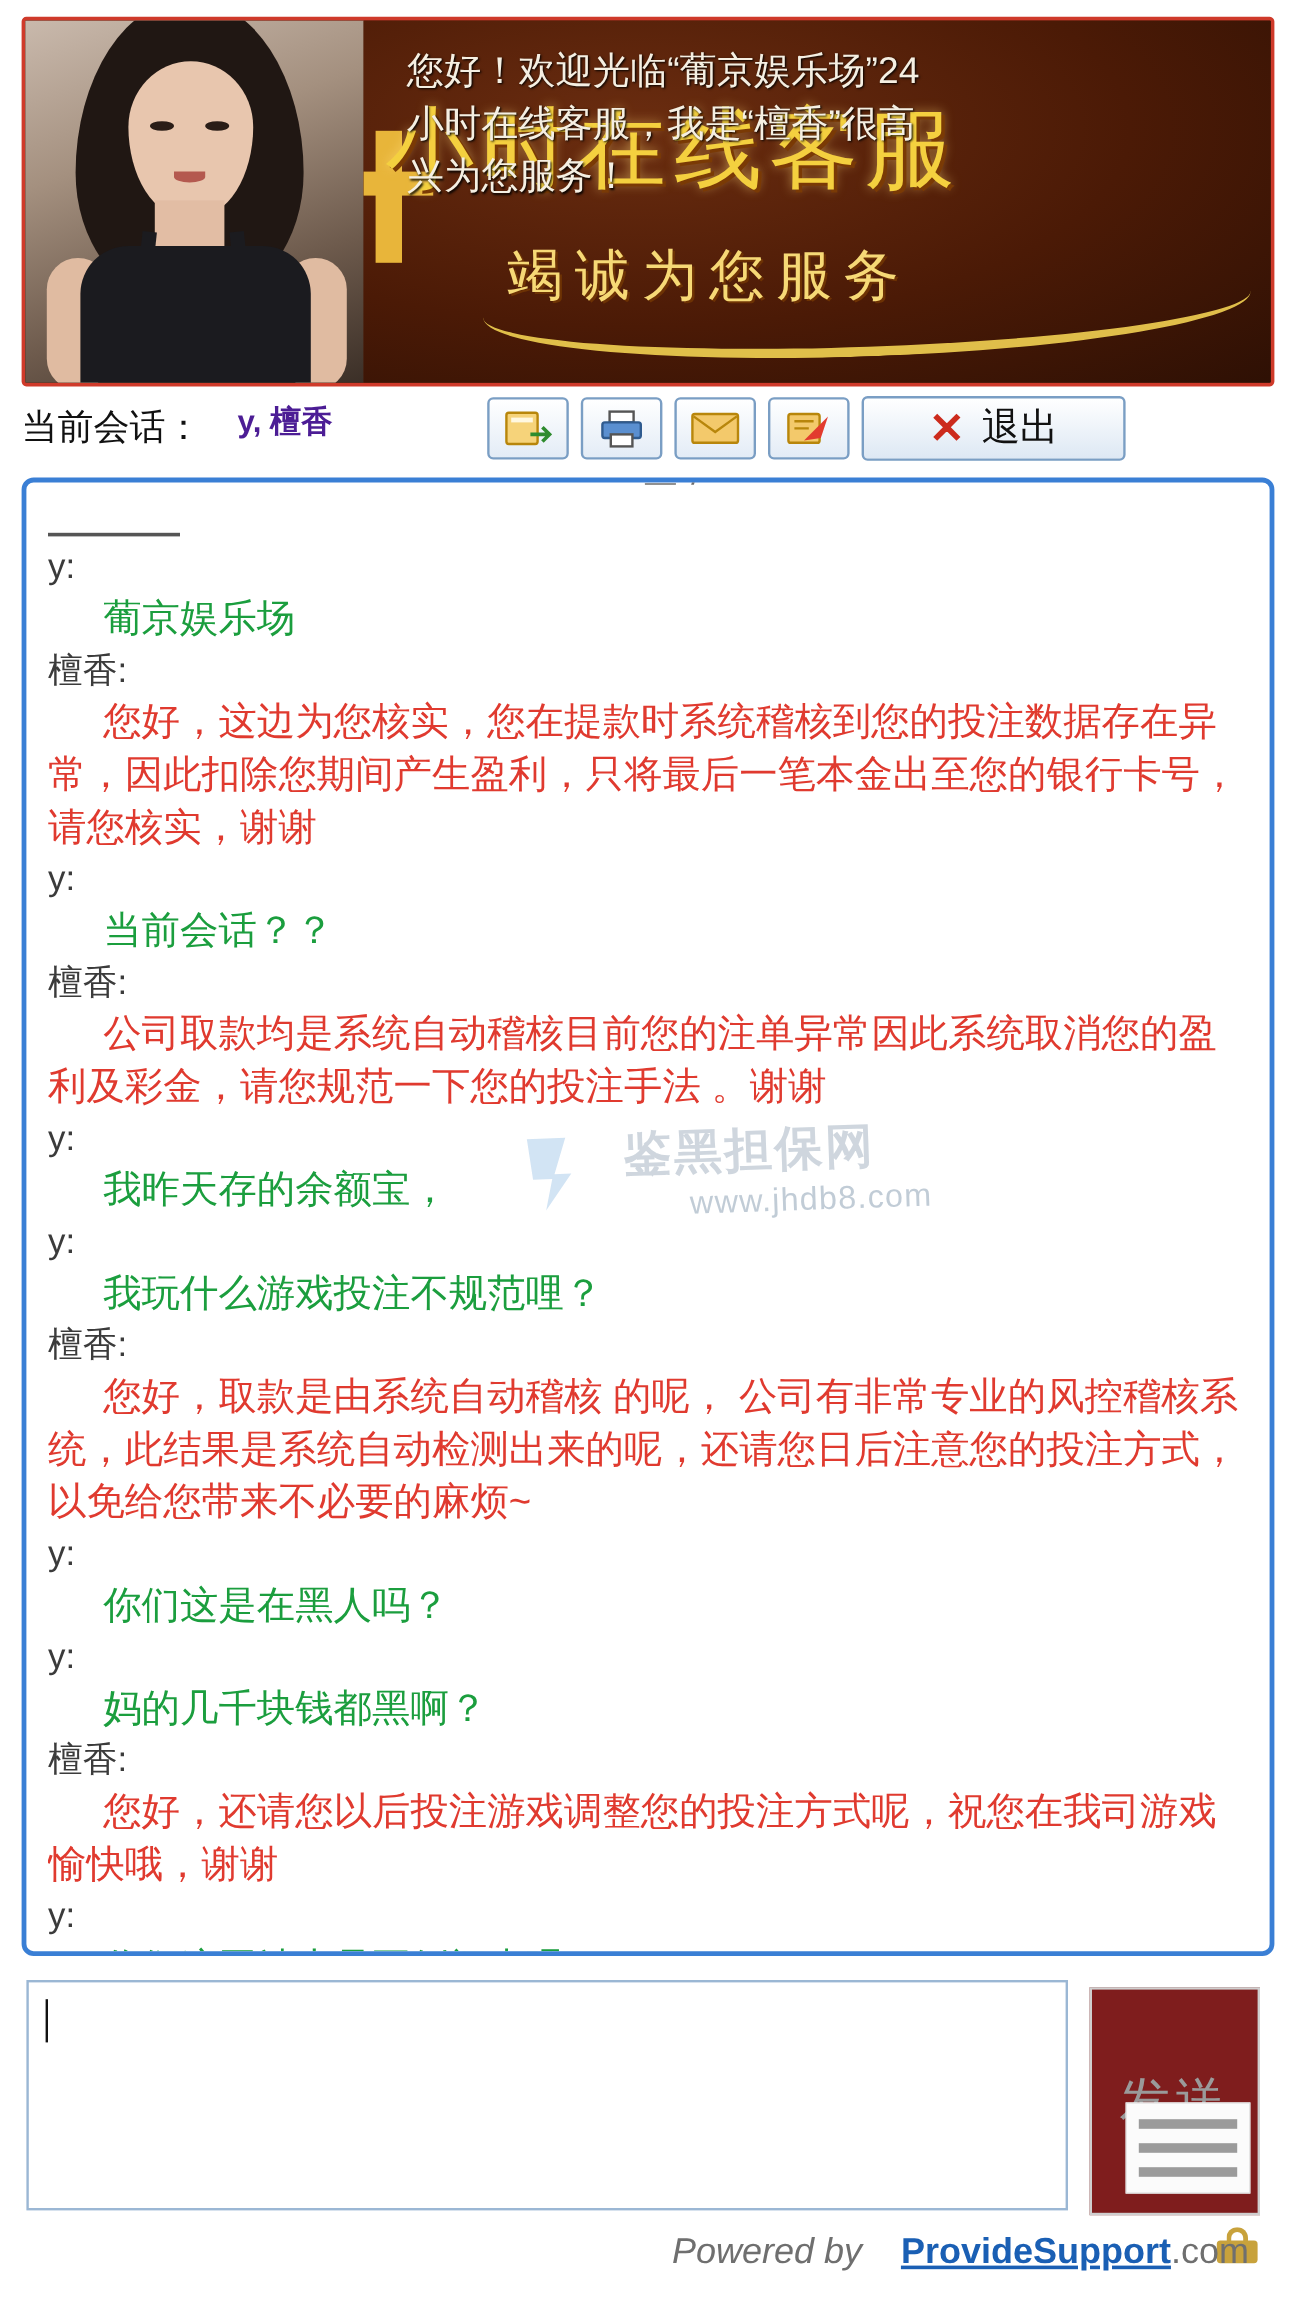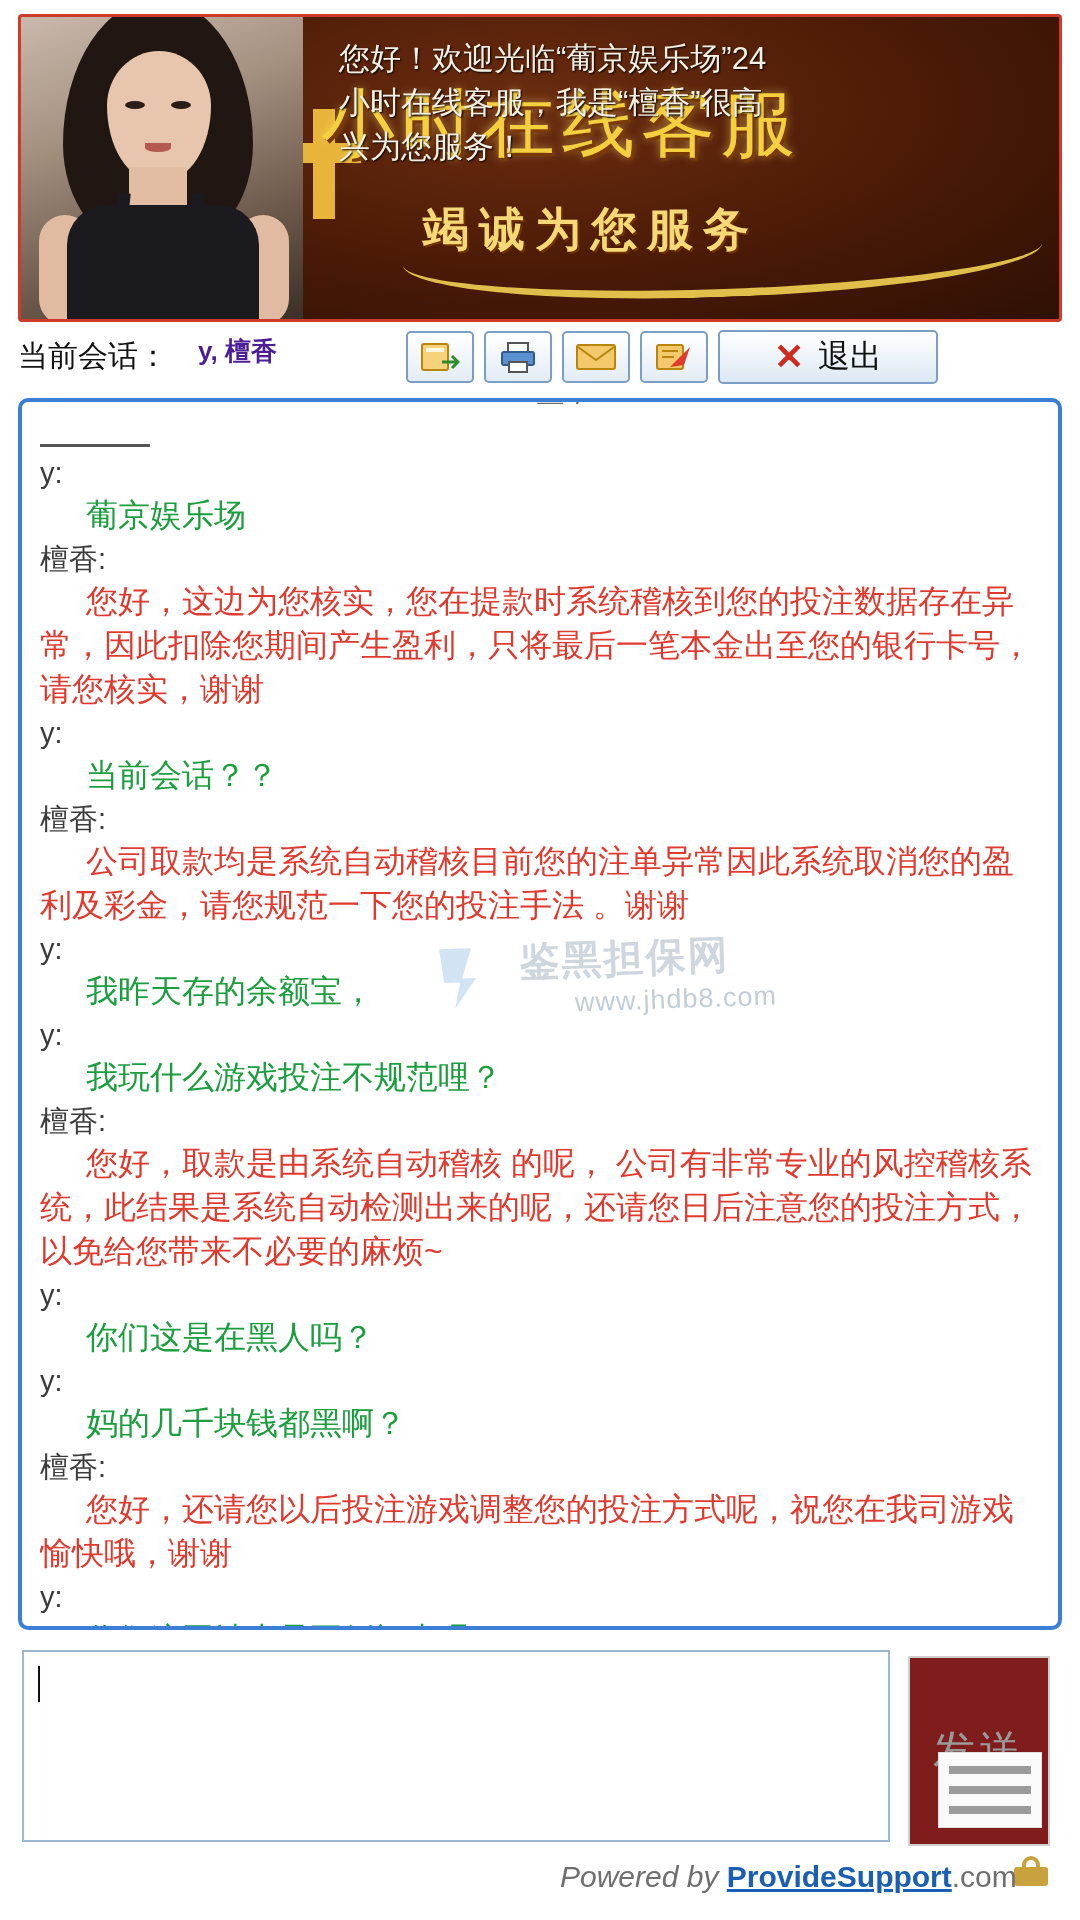--- a/index.html
+++ b/index.html
@@ -137,21 +137,21 @@
     top: 34px;
     width: 74px;
     height: 20px;
     background: #e8b53a;
   }
   .banner-sub {
     position: absolute;
     left: 120px;
     top: 182px;
     font-size: 46px;
-    font-weight: bold;
+    font-weight: normal;
     color: #f6d976;
     letter-spacing: 10px;
     text-shadow: 2px 2px 0 #6d3204;
     white-space: nowrap;
   }
   .banner-swoosh {
     position: absolute;
     left: 100px;
     bottom: 22px;
     width: 640px;
@@ -411,20 +411,21 @@
     font-size: 30px;
     font-style: italic;
     color: #6f6f6f;
     white-space: nowrap;
   }
   .powered .brand {
     color: #1a5fb4;
     font-weight: bold;
     font-style: normal;
     text-decoration: underline;
+    margin-left: 24px;
   }
   .powered .tld {
     color: #6f6f6f;
     font-style: normal;
   }
 </style>
 </head>
 <body>
 
 <div id="page">

